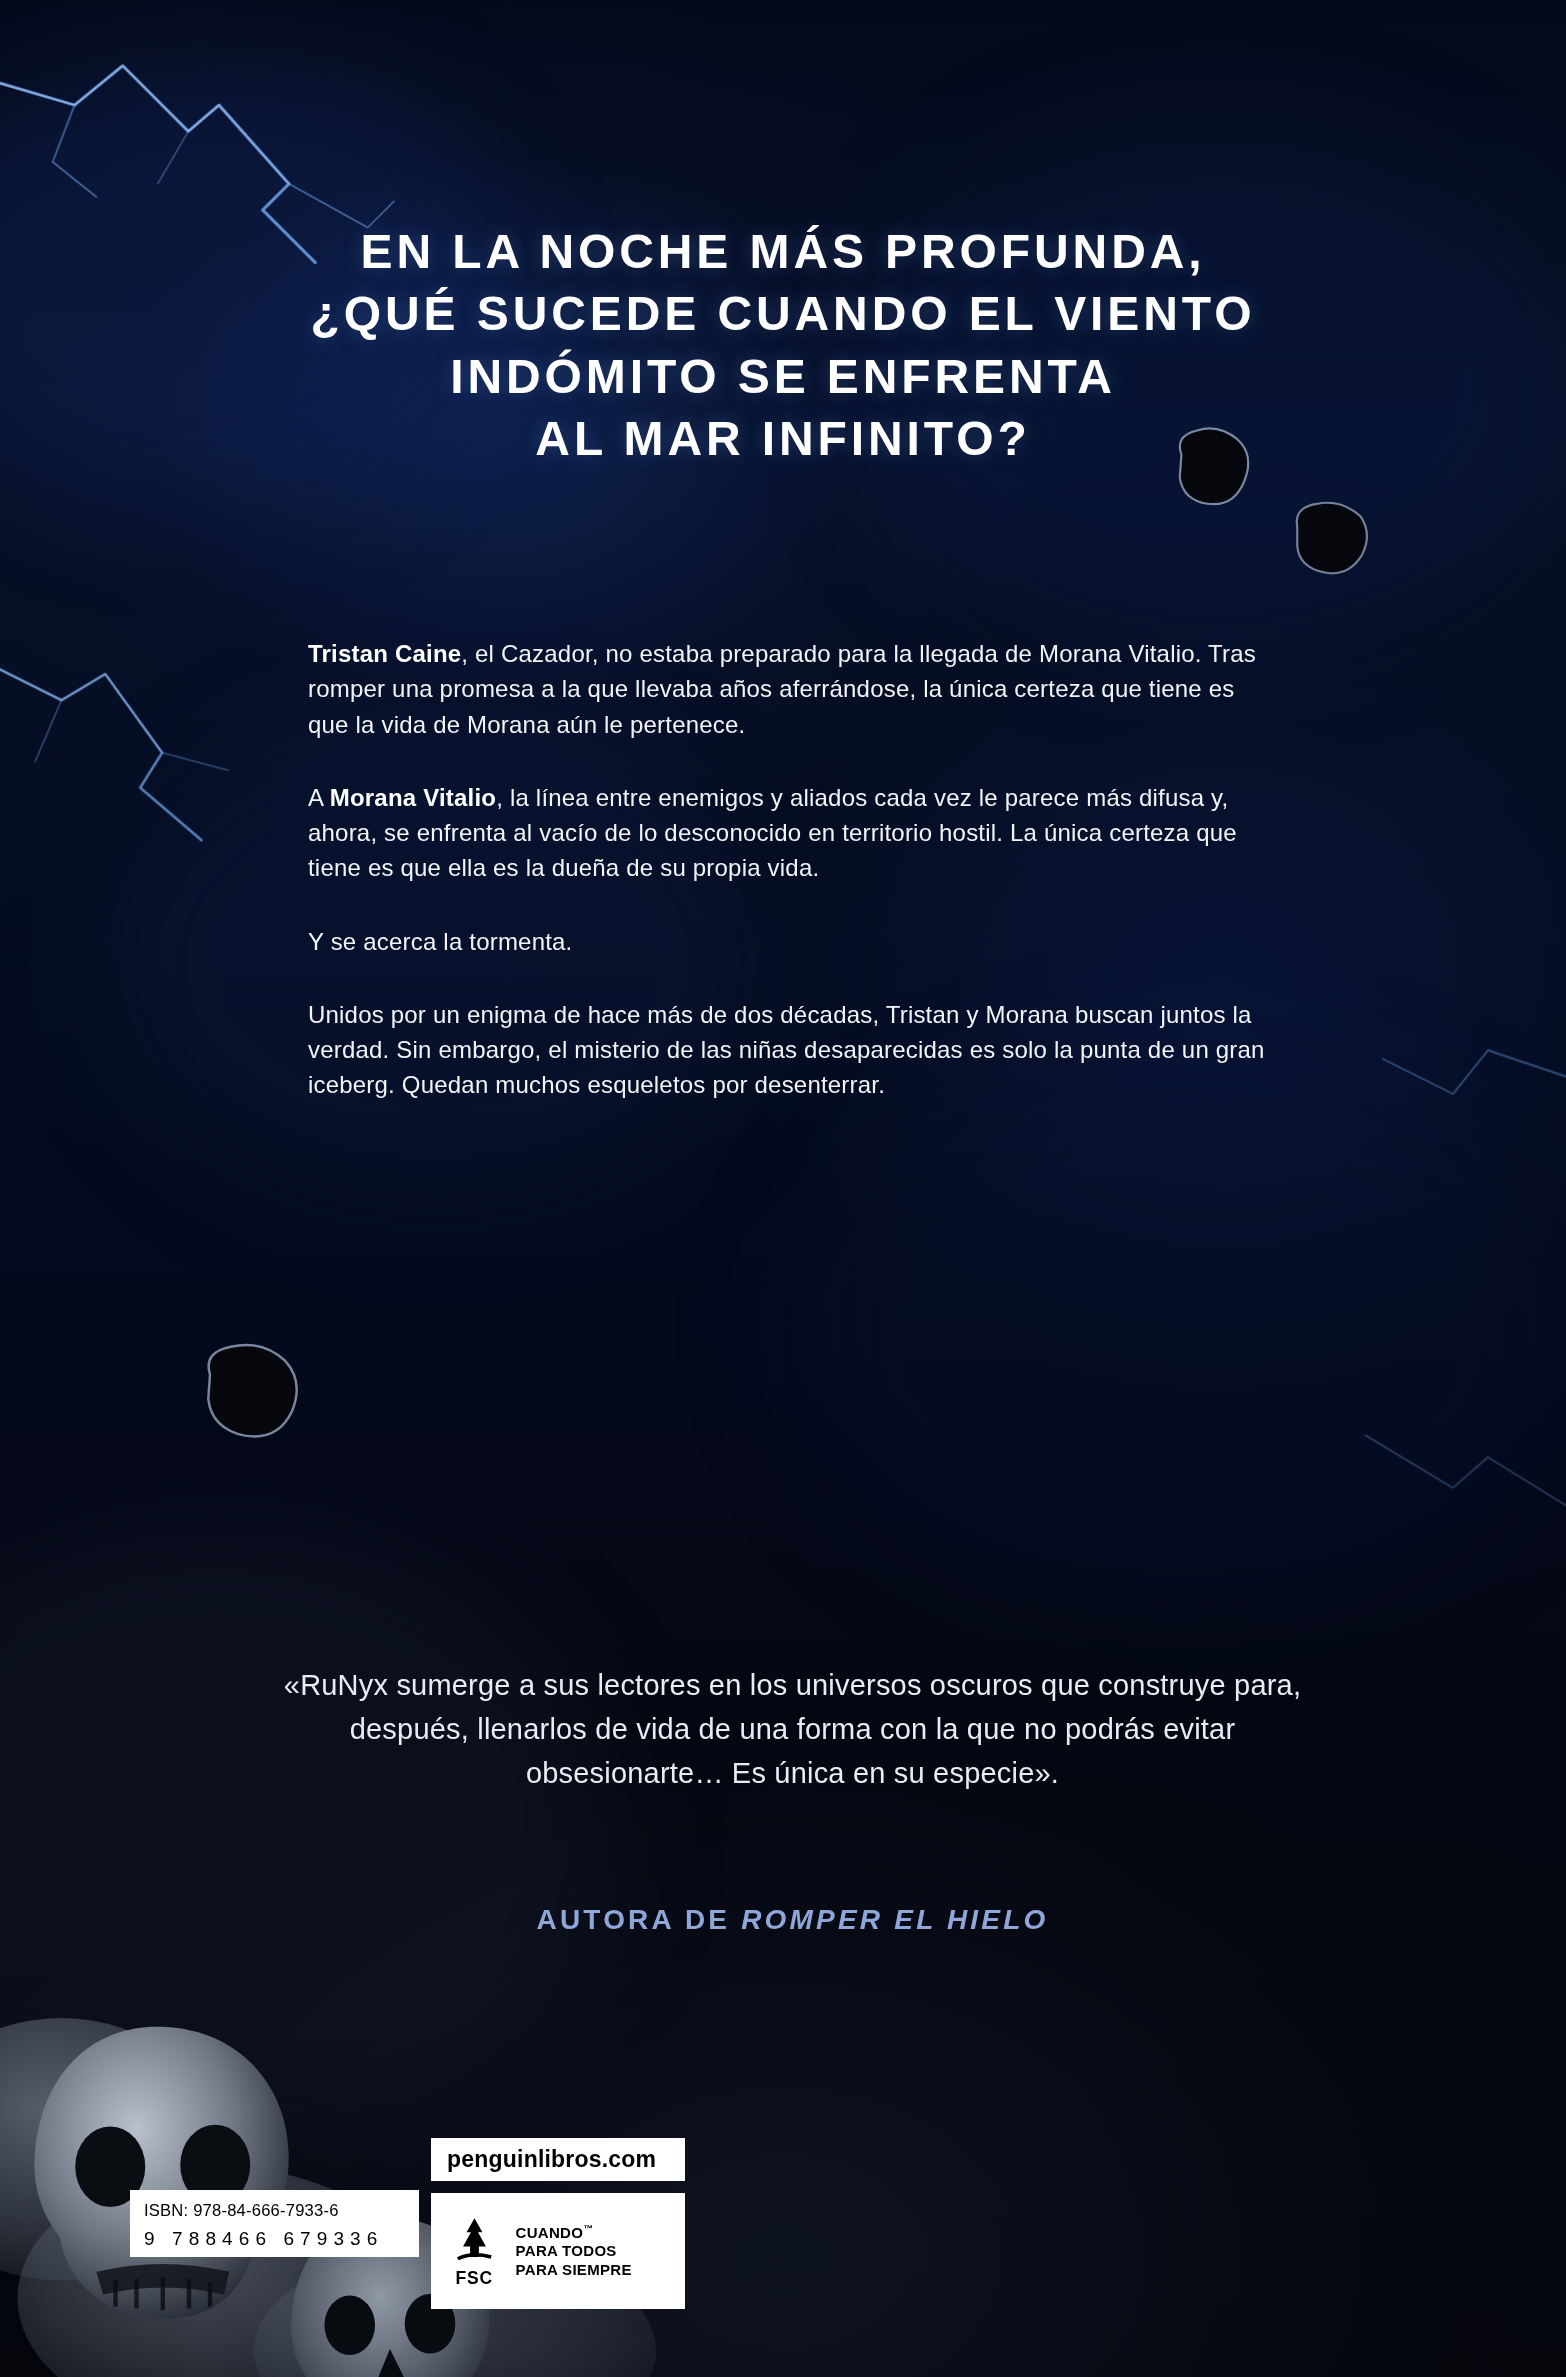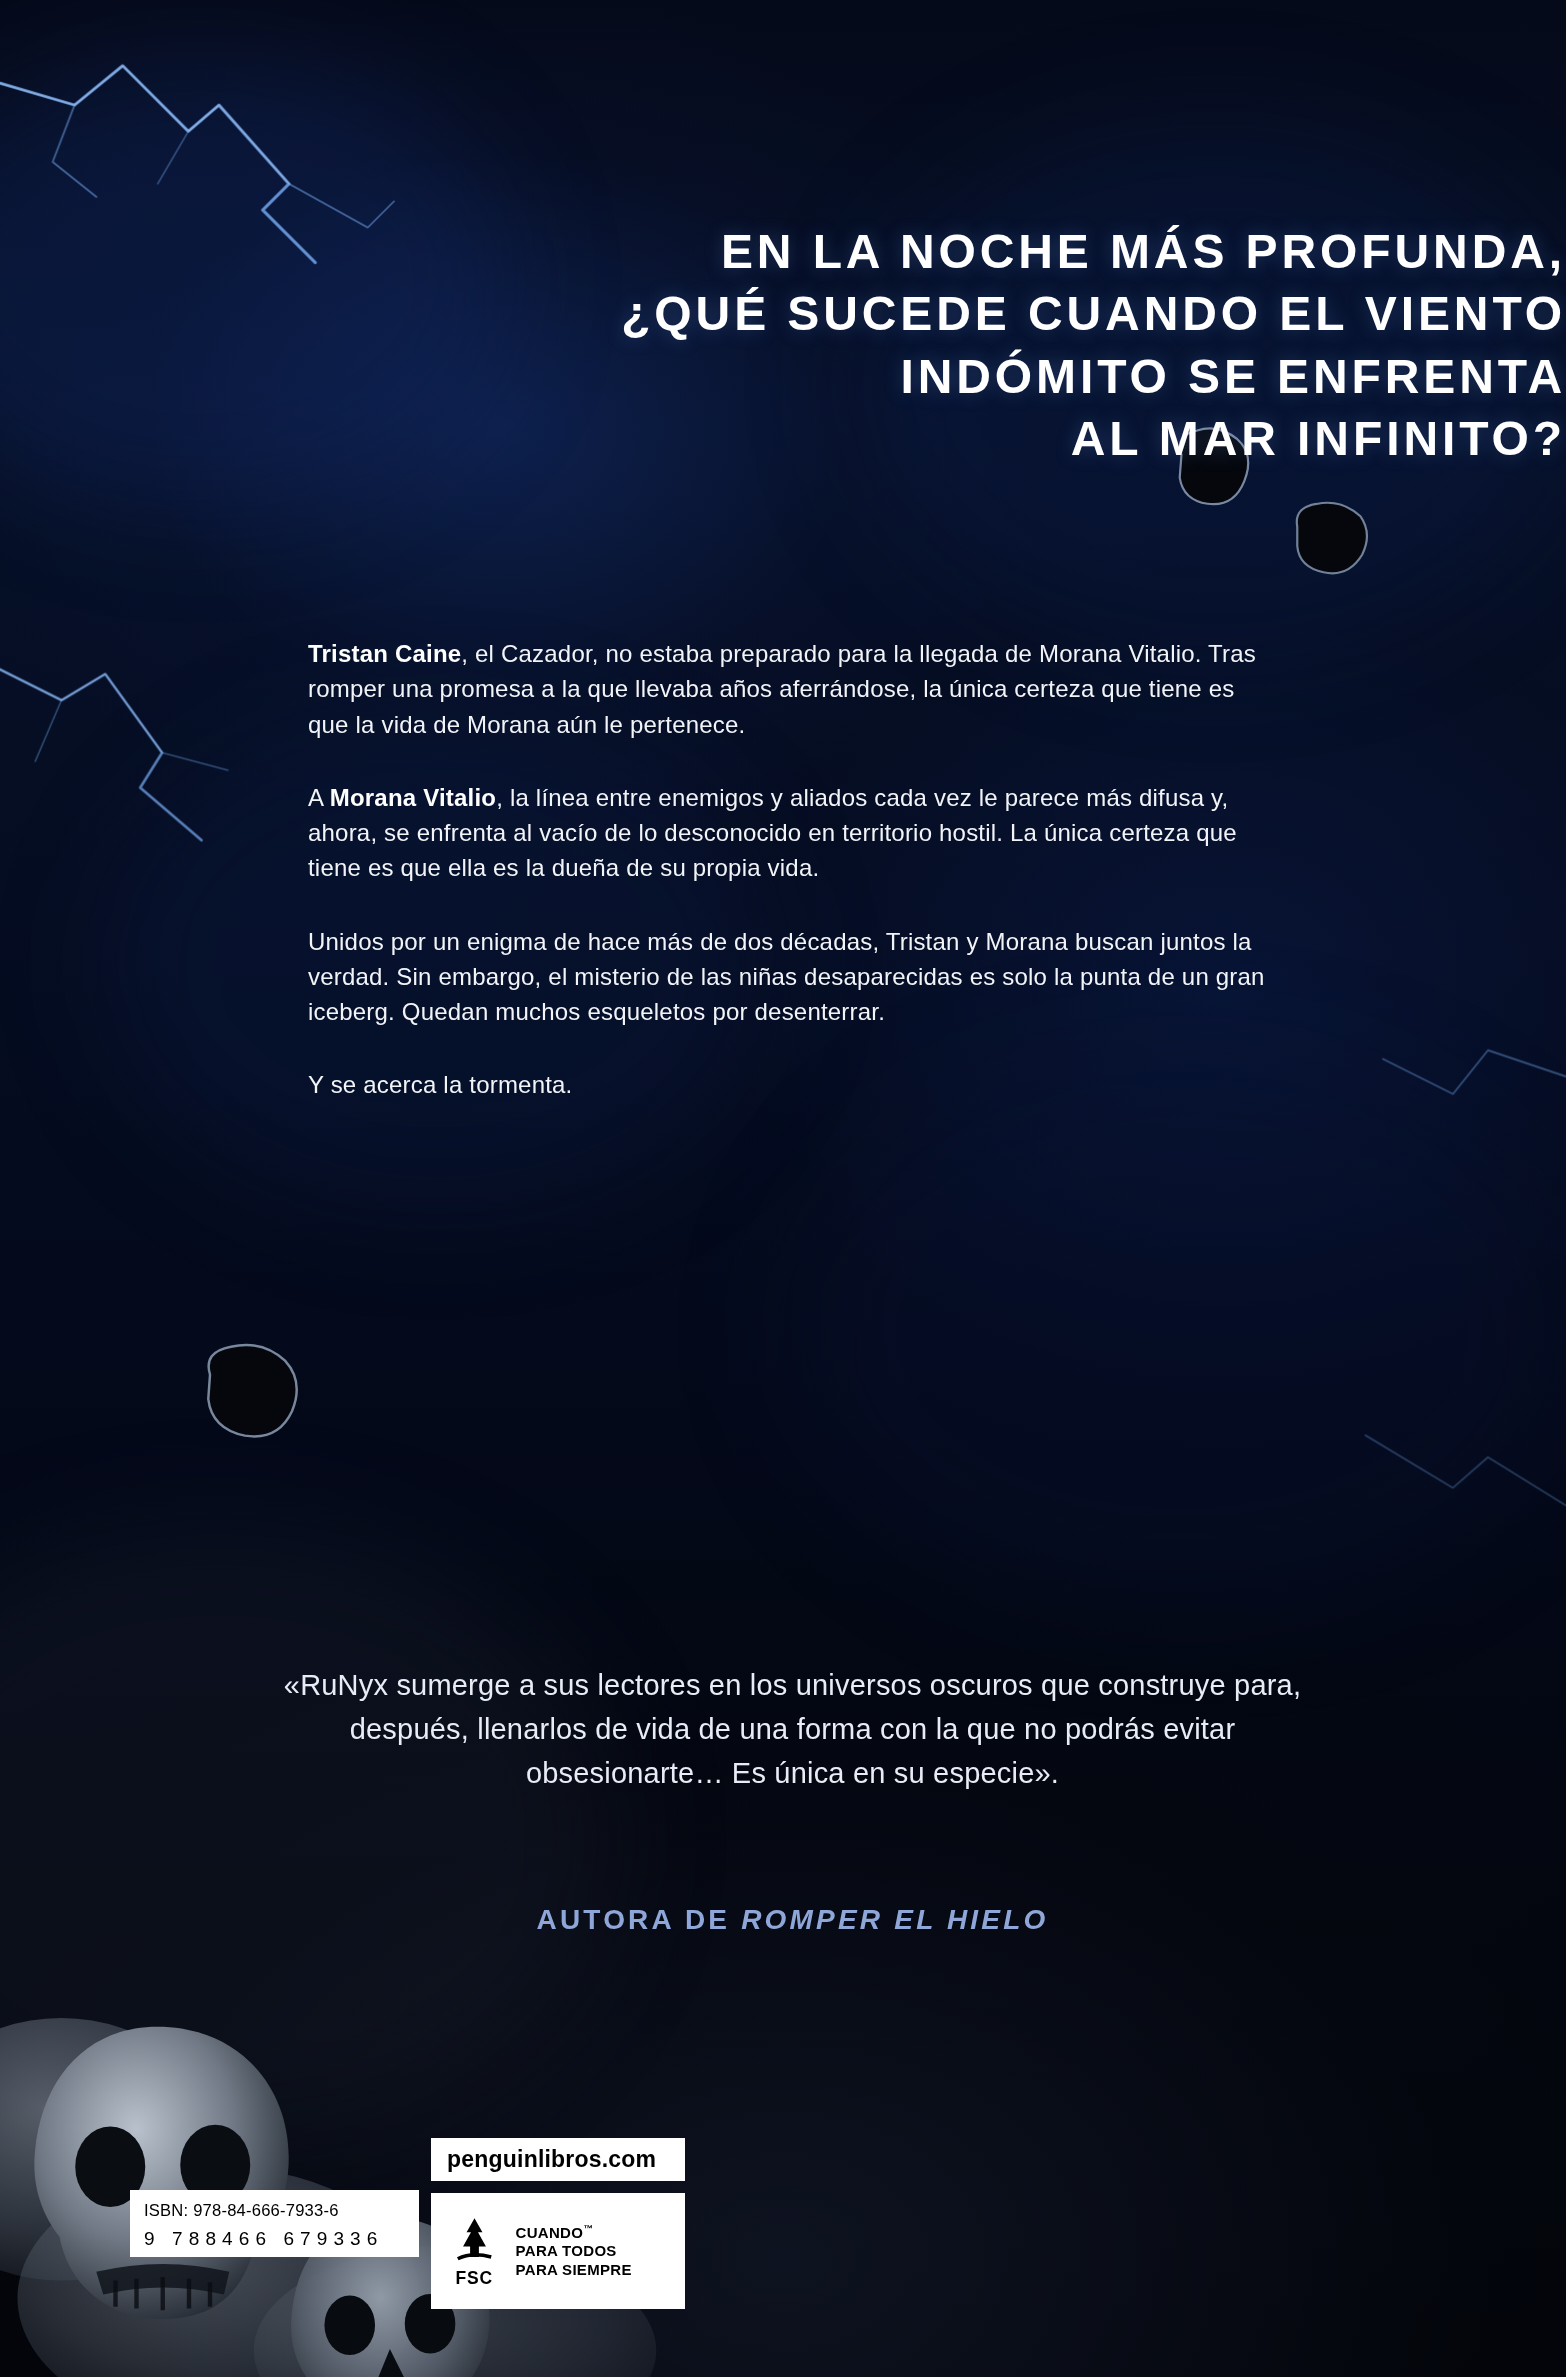--- a/index.html
+++ b/index.html
@@ -49,21 +49,21 @@
   .content {
     position: absolute;
     left: 0; top: 0;
     width: 1566px;
   }
 
   .headline {
     position: absolute;
     left: 0; top: 221px;
     width: 1566px;
-    text-align: right;
+    text-align: center;
     color: #ffffff;
     font-size: 48px;
     line-height: 1.30;
     font-weight: 700;
     letter-spacing: 3.9px;
     text-transform: uppercase;
     text-shadow: 0 0 19px rgba(120,170,255,0.25);
   }
 
   .body-copy {
@@ -283,22 +283,22 @@
     <div class="headline">
       <div>EN LA NOCHE MÁS PROFUNDA,</div>
       <div>¿QUÉ SUCEDE CUANDO EL VIENTO</div>
       <div>INDÓMITO SE ENFRENTA</div>
       <div>AL MAR INFINITO?</div>
     </div>
 
     <div class="body-copy">
       <p><b>Tristan Caine</b><span>, el Cazador, no estaba preparado para la llegada de Morana Vitalio. Tras romper una promesa a la que llevaba años aferrándose, la única certeza que tiene es que la vida de Morana aún le pertenece.</span></p>
       <p><span>A </span><b>Morana Vitalio</b><span>, la línea entre enemigos y aliados cada vez le parece más difusa y, ahora, se enfrenta al vacío de lo desconocido en territorio hostil. La única certeza que tiene es que ella es la dueña de su propia vida.</span></p>
+      <p>Y se acerca la tormenta.</p>
       <p>Unidos por un enigma de hace más de dos décadas, Tristan y Morana buscan juntos la verdad. Sin embargo, el misterio de las niñas desaparecidas es solo la punta de un gran iceberg. Quedan muchos esqueletos por desenterrar.</p>
-      <p>Y se acerca la tormenta.</p>
     </div>
 
     <div class="pullquote">«RuNyx sumerge a sus lectores en los universos oscuros que construye para, después, llenarlos de vida de una forma con la que no podrás evitar obsesionarte… Es única en su especie».</div>
 
     <div class="attrib">
       <div><span>AUTORA DE </span><span class="italic">ROMPER EL HIELO</span></div>
     </div>
 
   </div>
 

